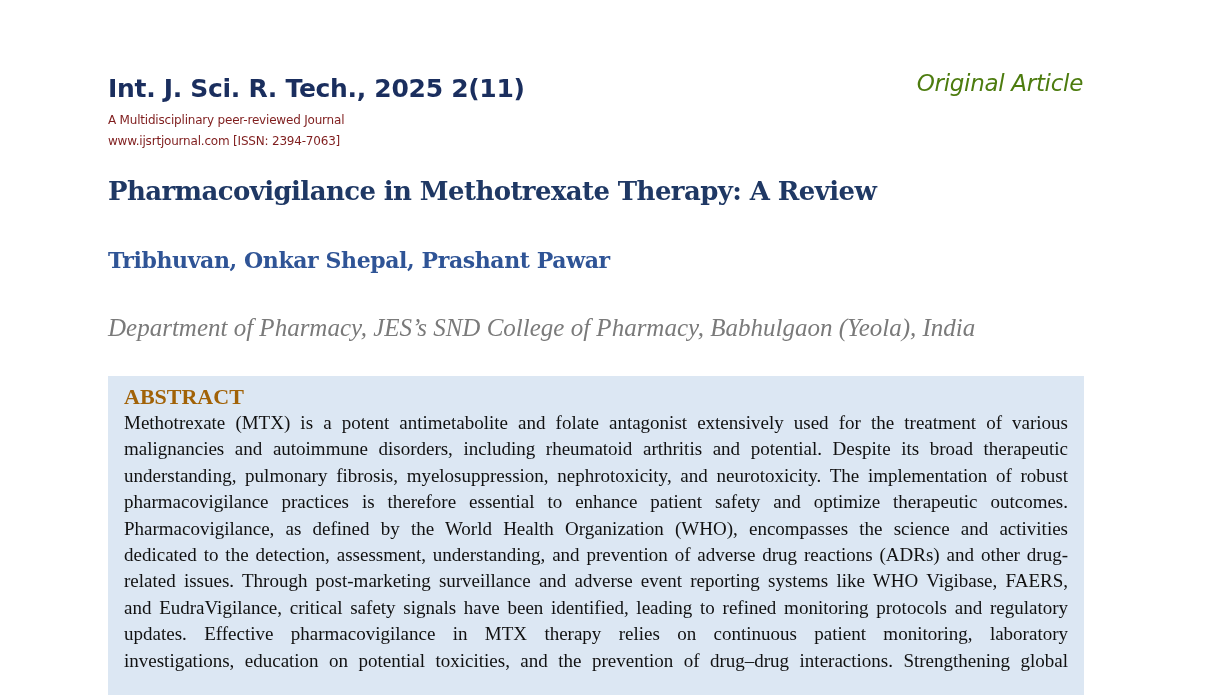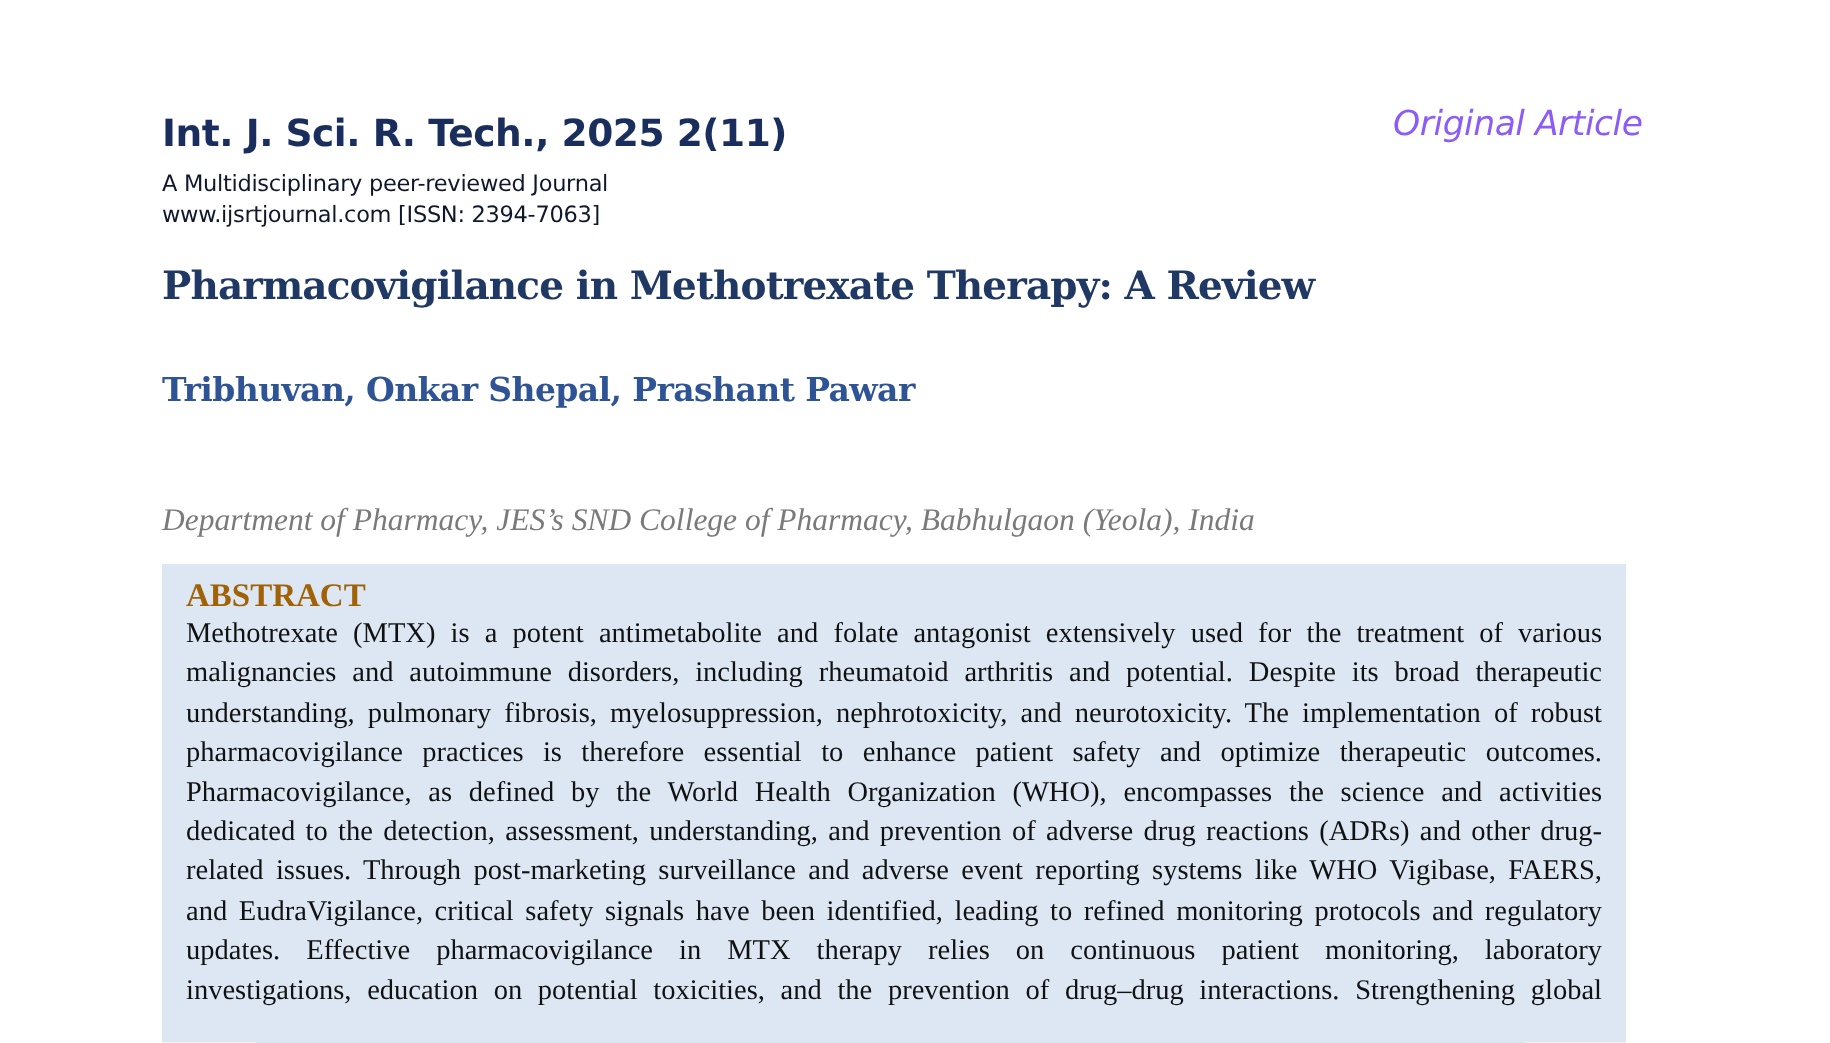--- a/index.html
+++ b/index.html
@@ -27,35 +27,35 @@
     font-weight: bold;
     font-size: 25px;
     color: #1a2e5e;
     letter-spacing: -0.3px;
     white-space: nowrap;
   }
   .journal-sub {
     position: absolute;
     left: 108px;
     font-family: "DejaVu Sans", sans-serif;
-    font-size: 15px;
-    color: #0f172a;
+    font-size: 12px;
+    color: #7f1d1d;
     white-space: nowrap;
     letter-spacing: -0.2px;
   }
   .journal-sub.line1 { top: 113px; }
   .journal-sub.line2 { top: 134px; }
   .article-type {
     position: absolute;
-    right: 125px;
+    right: 137px;
     top: 70px;
     font-family: "DejaVu Sans", sans-serif;
     font-style: italic;
     font-size: 23px;
-    color: #8b5cf6;
+    color: #4d7c0f;
     white-space: nowrap;
     letter-spacing: -0.3px;
   }
   .title {
     position: absolute;
     left: 108px;
     top: 176px;
     font-family: "DejaVu Serif", serif;
     font-weight: bold;
     font-size: 26px;
@@ -72,24 +72,24 @@
     font-family: "DejaVu Serif", serif;
     font-weight: bold;
     font-size: 22px;
     line-height: 41px;
     color: #2f5496;
     letter-spacing: -0.4px;
   }
   .affiliation {
     position: absolute;
     left: 108px;
-    top: 334px;
+    top: 314px;
     font-family: "Liberation Serif", serif;
     font-style: italic;
-    font-size: 21px;
+    font-size: 25px;
     color: #7a7a7a;
     white-space: nowrap;
   }
   .abstract-box {
     position: absolute;
     left: 108px;
     top: 376px;
     width: 976px;
     height: 330px;
     background: #dce7f3;

